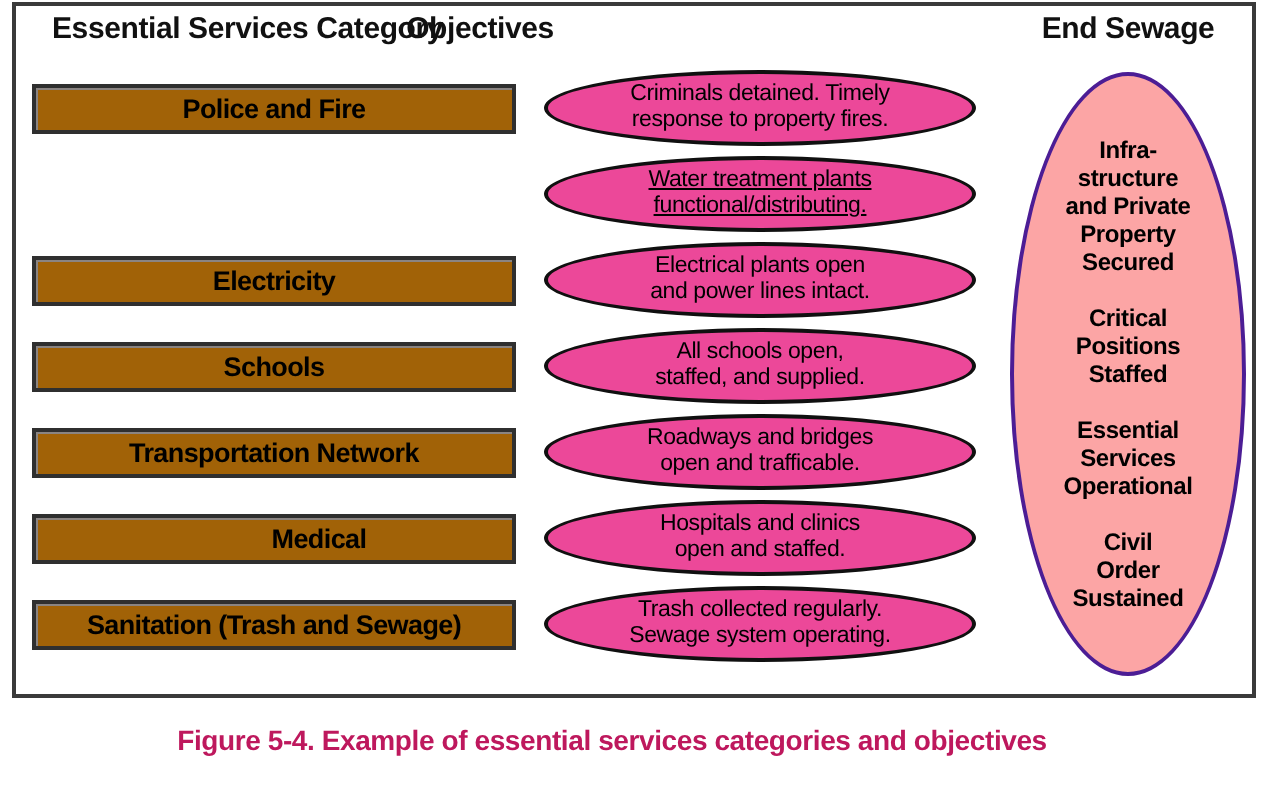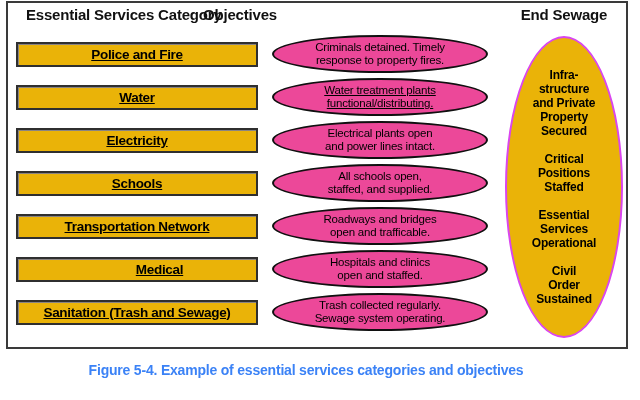--- a/index.html
+++ b/index.html
@@ -51,27 +51,26 @@
     position: absolute;
     left: 0; top: 0;
     width: 640px; height: 400px;
   }
   .cat-bar {
     position: absolute;
     left: 16px;
     width: 242px;
     height: 25px;
     box-sizing: border-box;
-    background: #eab308;
+    background: #a16207;
     border: 2px solid #2f2f2f;
     box-shadow: 1px 1px 0 #8a8482 inset;
     display: flex;
     align-items: center;
     justify-content: center;
-    text-decoration: underline;
   }
   .cat-bar span {
     font-size: 13.5px;
     font-weight: bold;
     letter-spacing: -0.3px;
     white-space: nowrap;
     line-height: 1;
   }
 
   
@@ -97,22 +96,22 @@
   }
 
   
   .end-ellipse {
     position: absolute;
     left: 505px;
     top: 36px;
     width: 118px;
     height: 302px;
     box-sizing: border-box;
-    background: #eab308;
-    border: 2px solid #d946ef;
+    background: #fca5a5;
+    border: 2px solid #4c1d95;
     border-radius: 50% / 50%;
     display: flex;
     flex-direction: column;
     align-items: center;
     justify-content: center;
   }
   .end-block {
     font-size: 12px;
     line-height: 14px;
     font-weight: bold;
@@ -127,44 +126,41 @@
   
   .caption {
     position: absolute;
     left: 0;
     top: 362px;
     width: 612px;
     text-align: center;
     font-size: 14px;
     font-weight: bold;
     letter-spacing: -0.2px;
-    color: #3b82f6;
+    color: #be185d;
   }
 </style>
 </head>
 <body>
 
 <div id="figure-root">
 
   <div class="frame"></div>
 
   <div class="col-header hdr-category">Essential Services Category</div>
   <div class="col-header hdr-objectives">Objectives</div>
   <div class="col-header hdr-endstate">End Sewage</div>
 
   <div class="bars-layer" id="rows-layer">
       <div class="cat-bar" style="top: 42px;">
         <span>Police and Fire</span>
       </div>
       <div class="obj-ellipse" style="top: 35px;">
         <div class="obj-text">Criminals detained. Timely
 response to property fires.</div>
-      </div>
-      <div class="cat-bar" style="top: 85px;">
-        <span>Water</span>
       </div>
       <div class="obj-ellipse" style="top: 78px; text-decoration: underline;">
         <div class="obj-text">Water treatment plants
 functional/distributing.</div>
       </div>
       <div class="cat-bar" style="top: 128px;">
         <span>Electricity</span>
       </div>
       <div class="obj-ellipse" style="top: 121px;">
         <div class="obj-text">Electrical plants open

